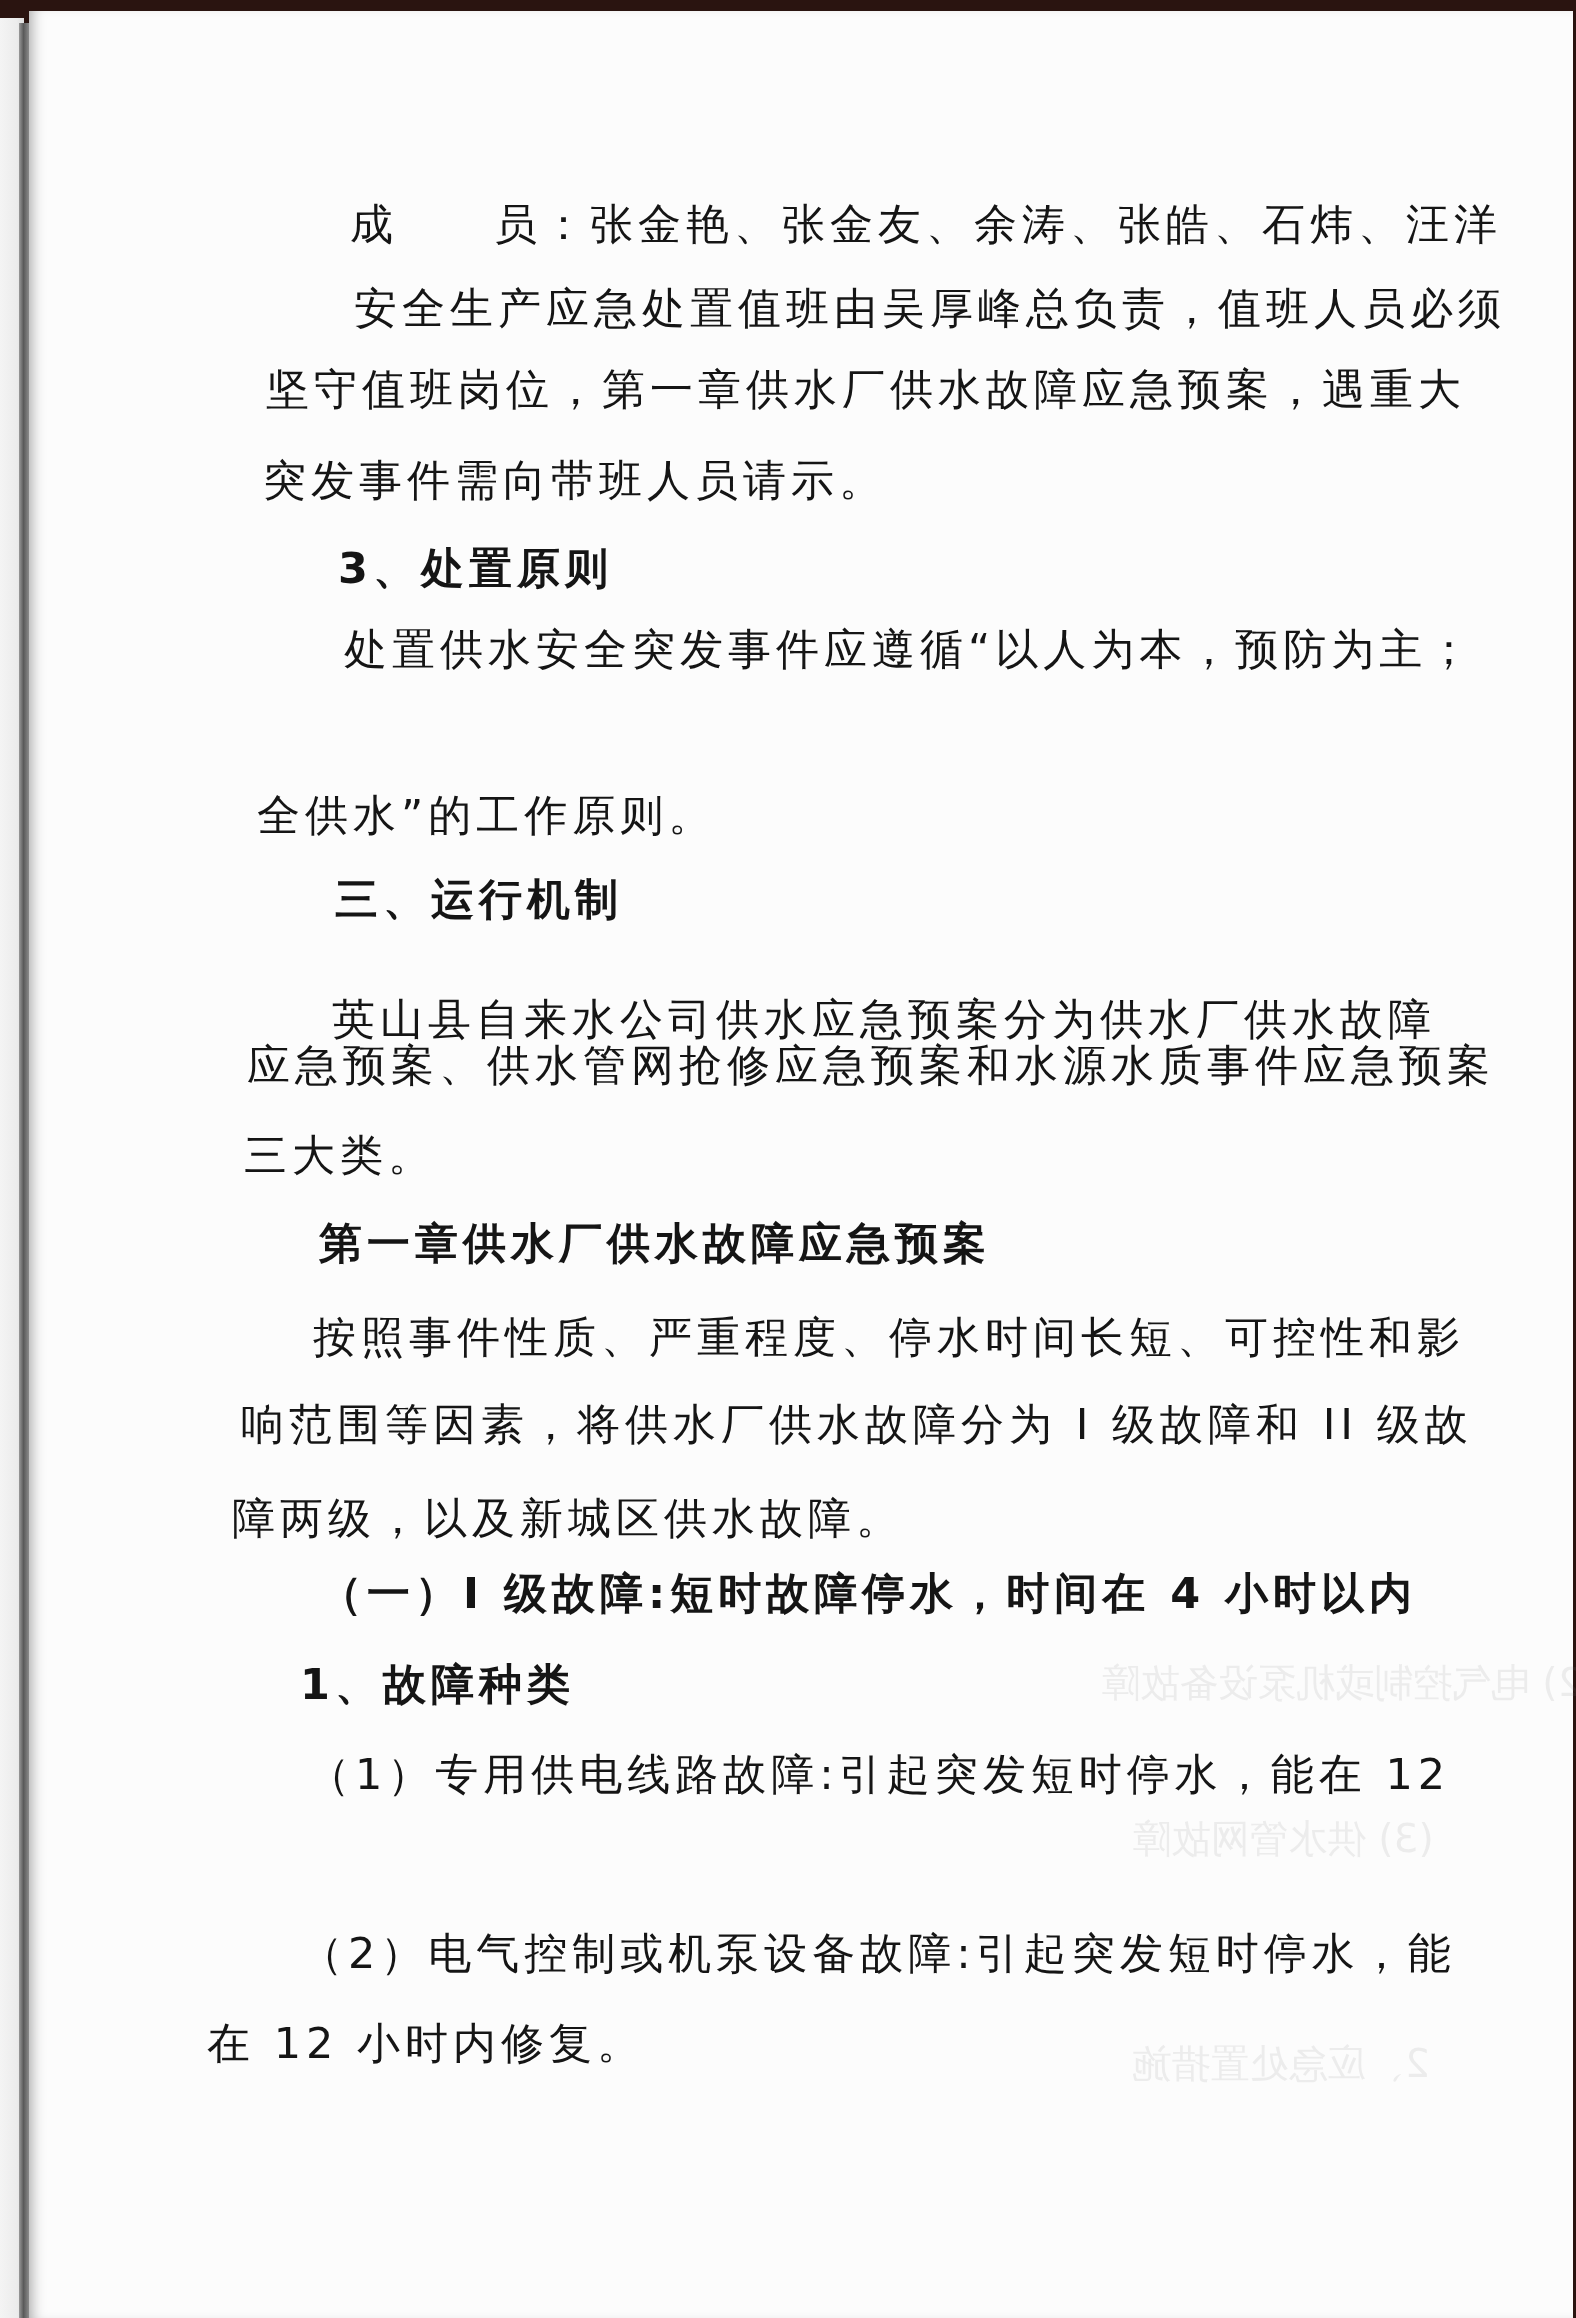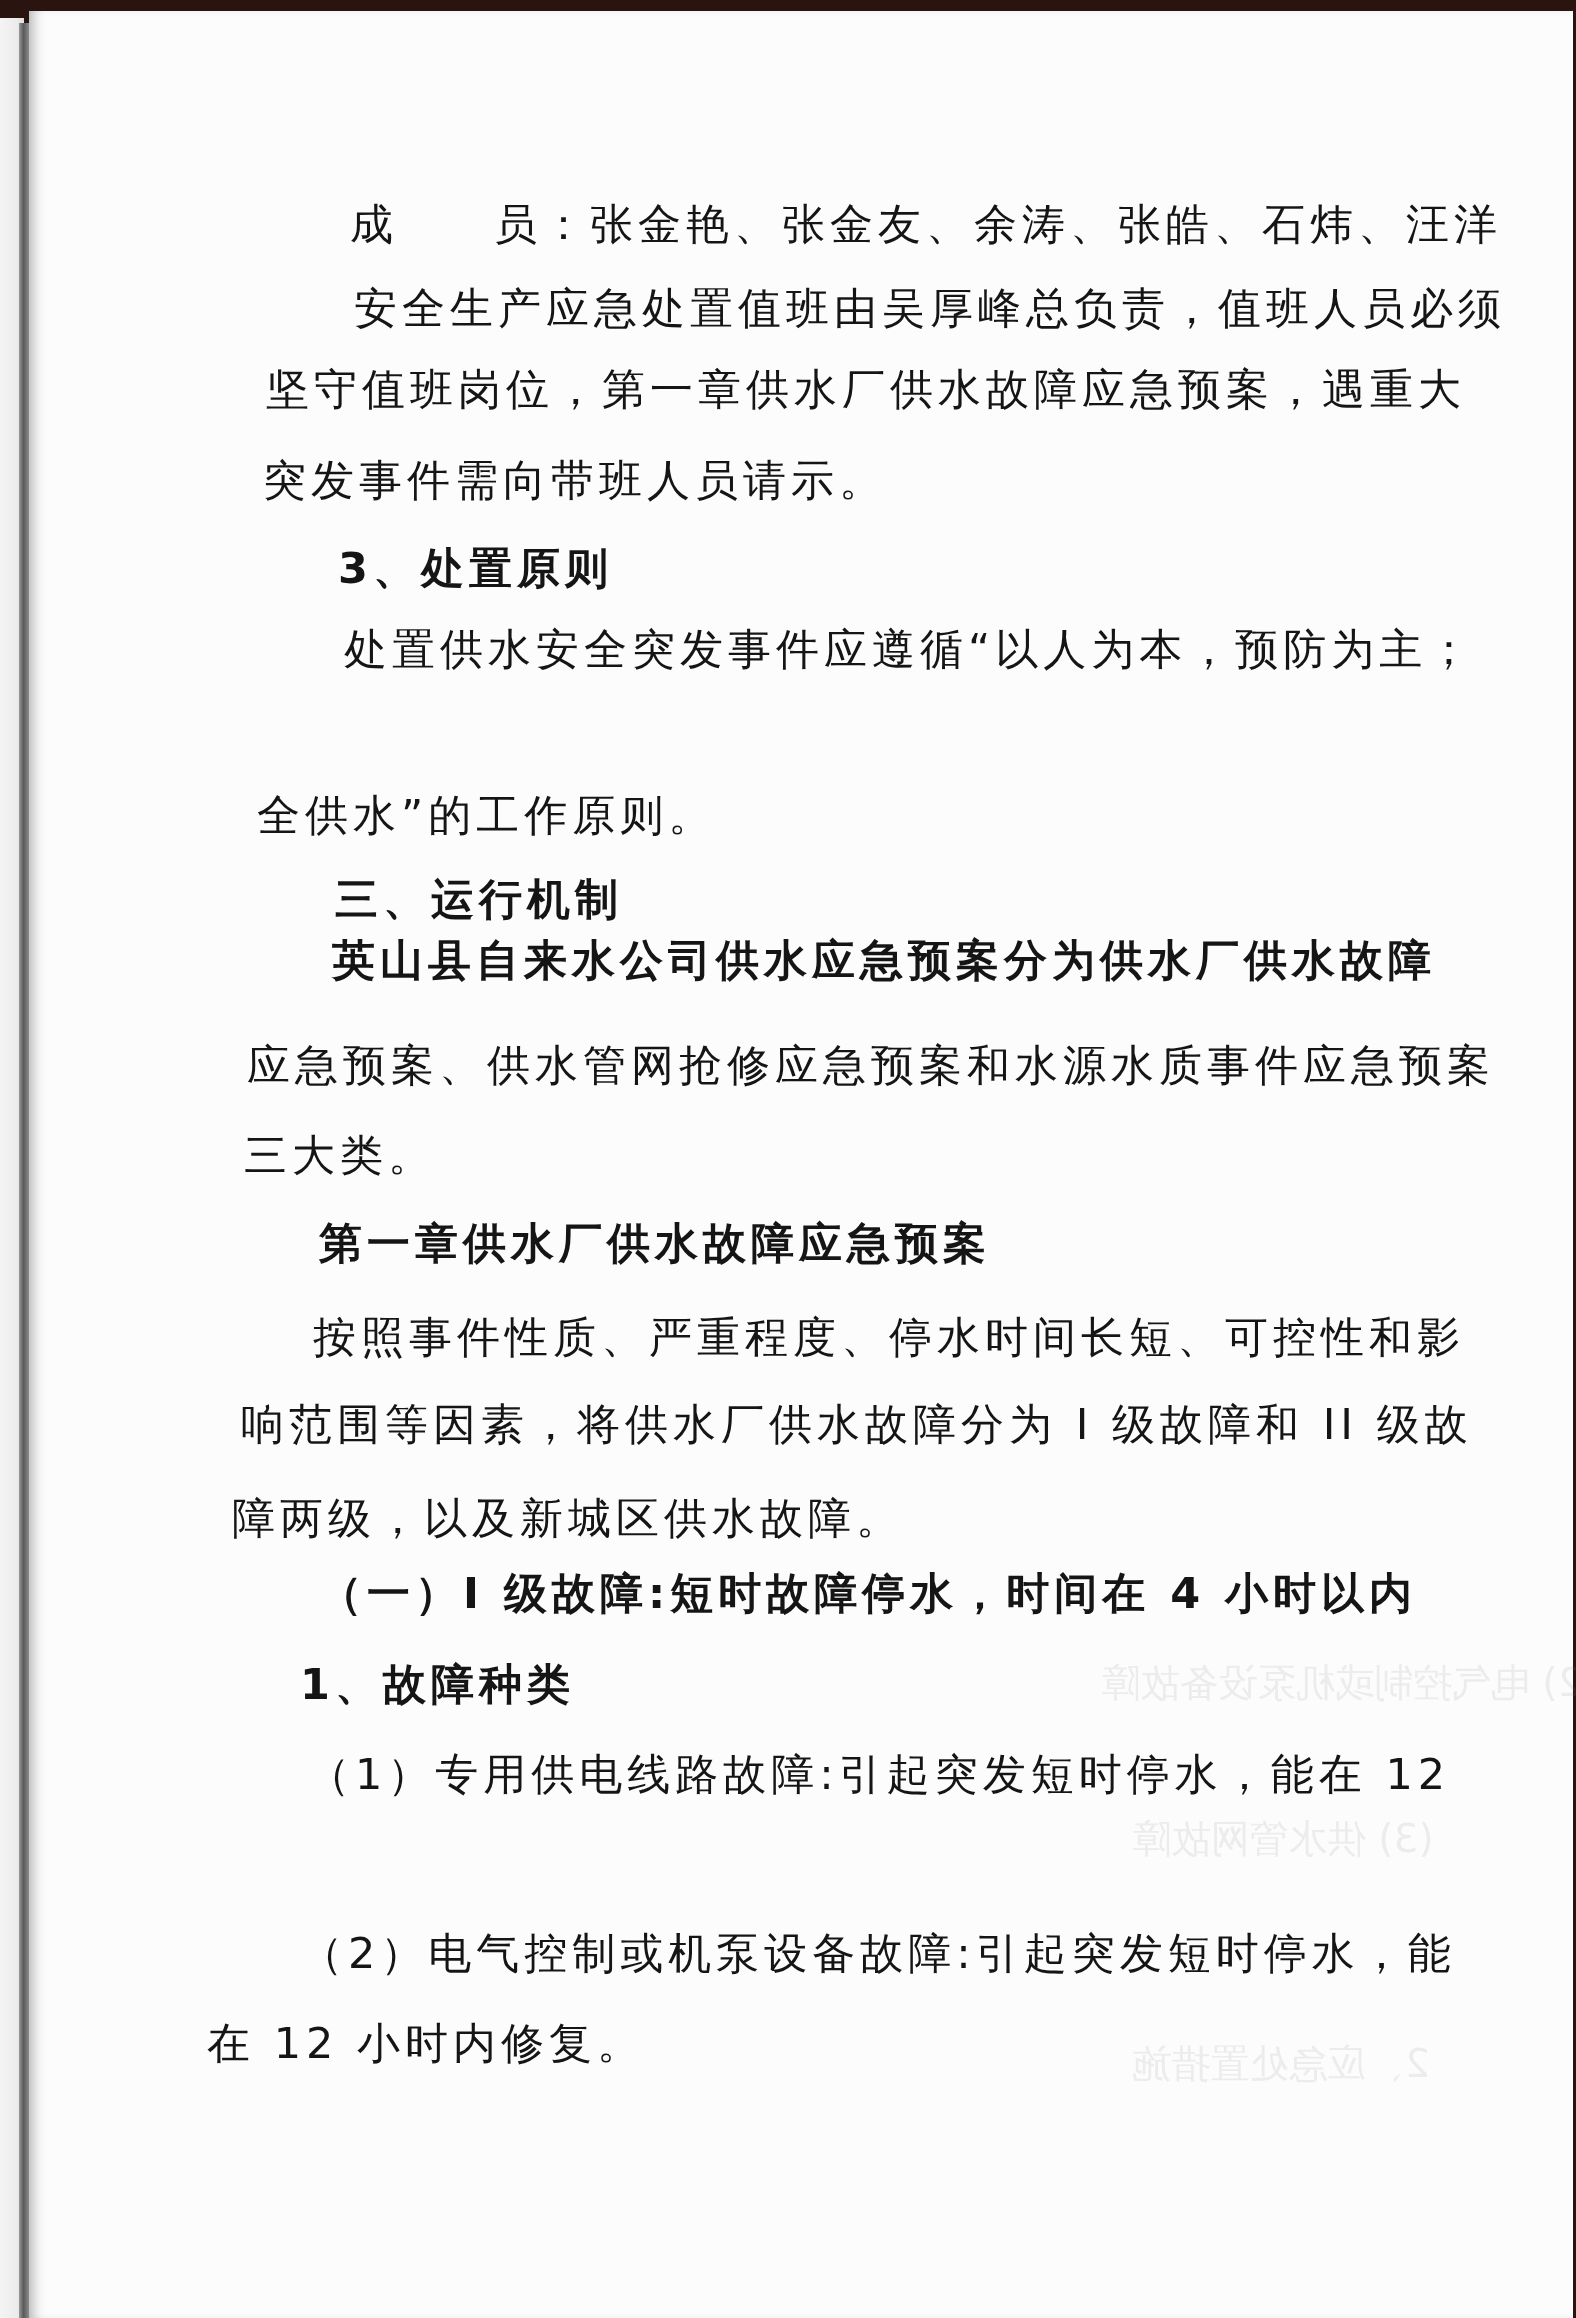--- a/index.html
+++ b/index.html
@@ -87,21 +87,21 @@
     <div class="line" style="left:281px; top:188px;">成　　员：张金艳、张金友、余涛、张皓、石炜、汪洋</div>
     <div class="line" style="left:285px; top:272px;">安全生产应急处置值班由吴厚峰总负责，值班人员必须</div>
     <div class="line" style="left:197px; top:353px;">坚守值班岗位，第一章供水厂供水故障应急预案，遇重大</div>
     <div class="line" style="left:194px; top:444px;">突发事件需向带班人员请示。</div>
 
     <div class="line heading" style="left:269px; top:532px;">3、处置原则</div>
     <div class="line" style="left:275px; top:613px;">处置供水安全突发事件应遵循“以人为本，预防为主；</div>
     <div class="line" style="left:188px; top:779px;">全供水”的工作原则。</div>
 
     <div class="line heading" style="left:266px; top:863px;">三、运行机制</div>
-    <div class="line" style="left:263px; top:924px;font-weight:bold;">英山县自来水公司供水应急预案分为供水厂供水故障</div>
+    <div class="line" style="left:263px; top:983px;">英山县自来水公司供水应急预案分为供水厂供水故障</div>
     <div class="line" style="left:178px; top:1029px;">应急预案、供水管网抢修应急预案和水源水质事件应急预案</div>
     <div class="line" style="left:175px; top:1119px;">三大类。</div>
 
     <div class="line heading" style="left:250px; top:1207px;">第一章供水厂供水故障应急预案</div>
     <div class="line" style="left:244px; top:1301px;">按照事件性质、严重程度、停水时间长短、可控性和影</div>
     <div class="line" style="left:172px; top:1388px;">响范围等因素，将供水厂供水故障分为 I 级故障和 II 级故</div>
     <div class="line" style="left:163px; top:1482px;text-align:center;">障两级，以及新城区供水故障。</div>
 
     <div class="line heading" style="left:250px; top:1557px;">（一）I 级故障:短时故障停水，时间在 4 小时以内</div>
     <div class="line heading" style="left:231px; top:1648px;">1、故障种类</div>

